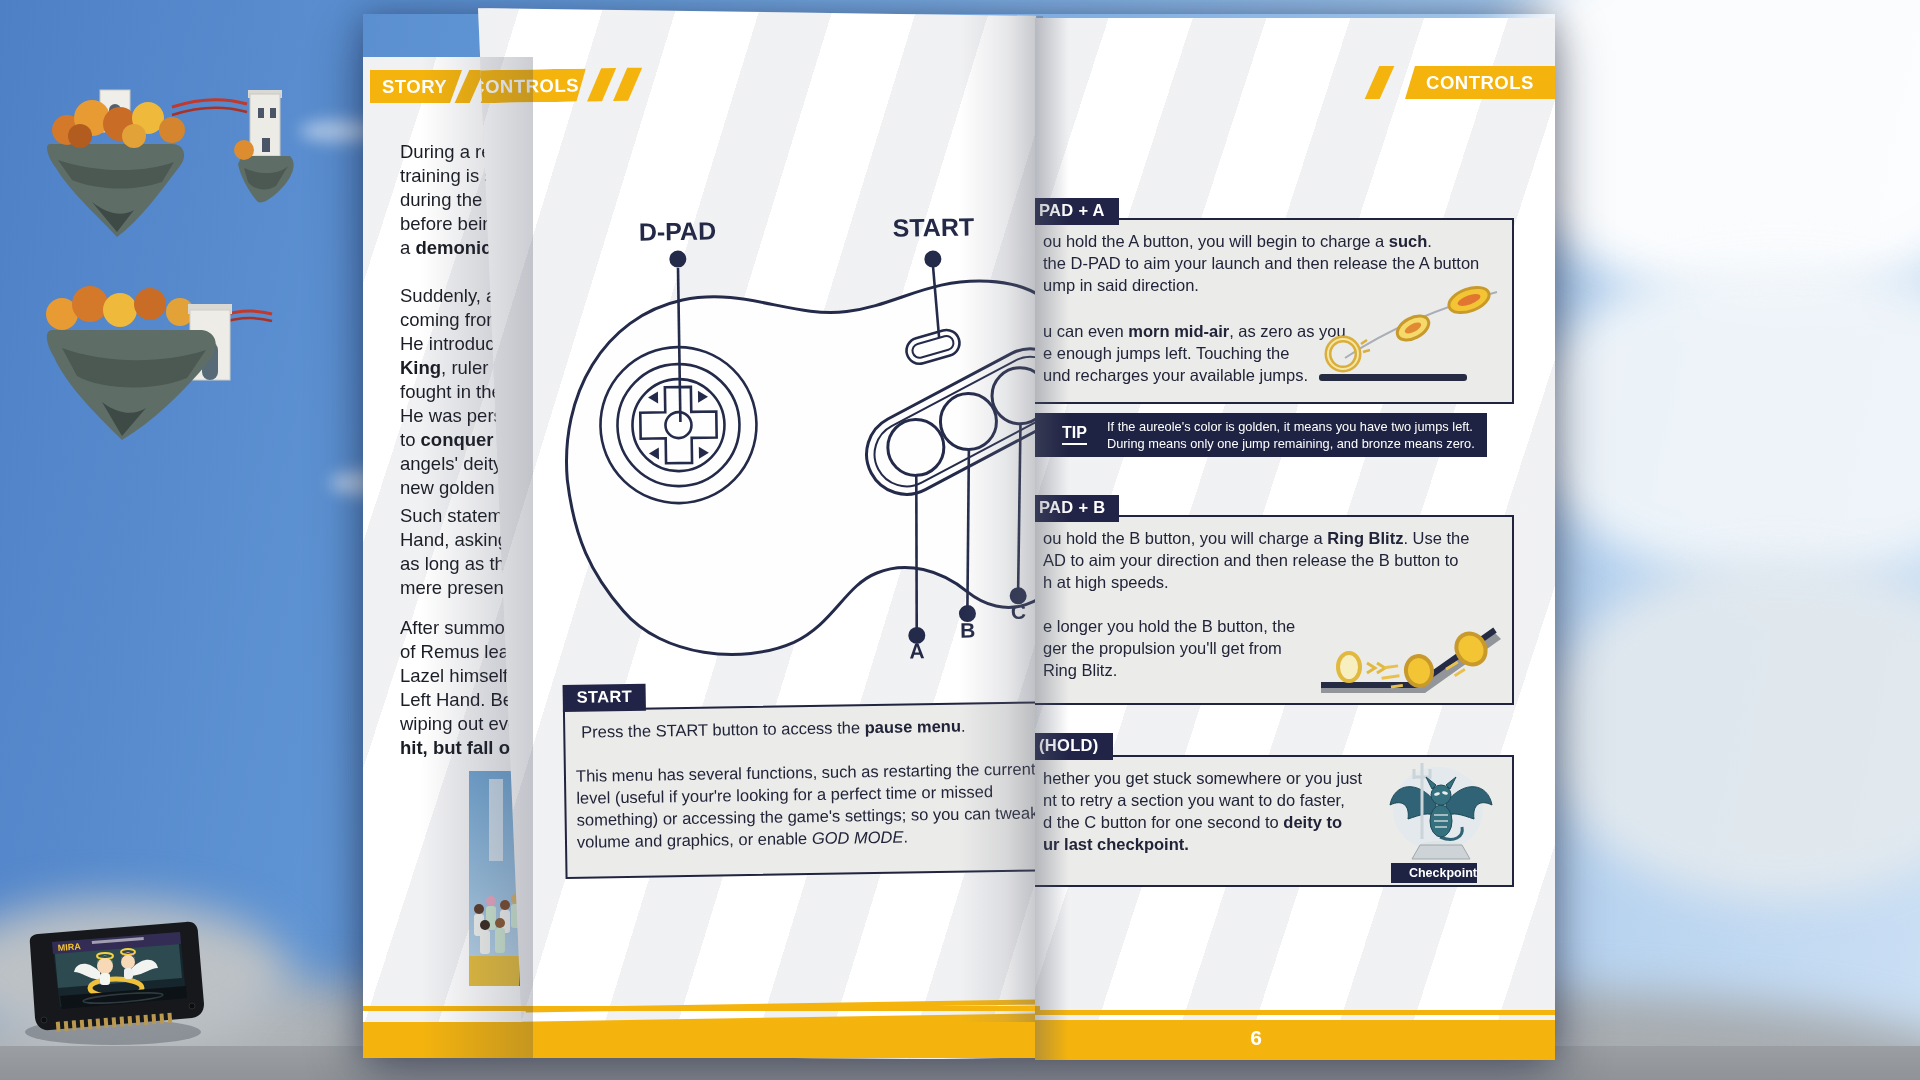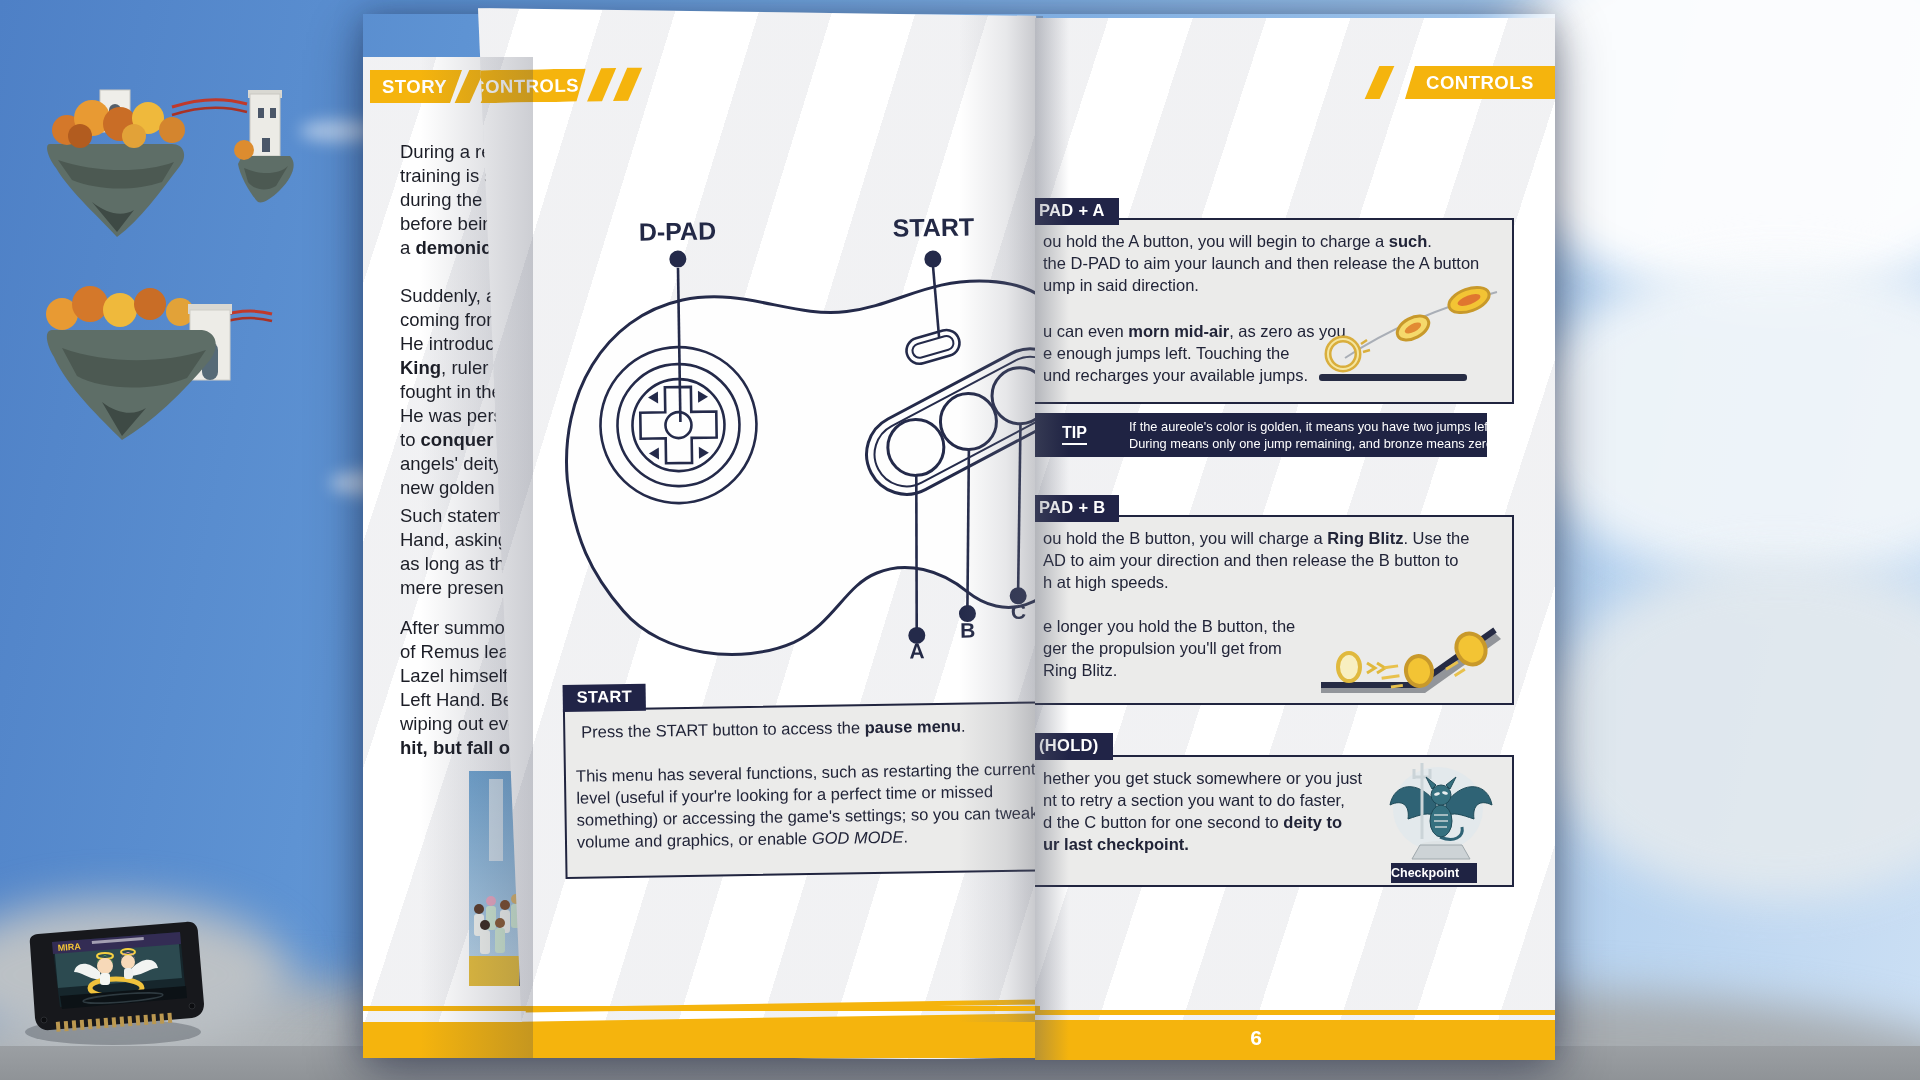--- a/index.html
+++ b/index.html
@@ -37,21 +37,21 @@
   .foot-line{position:absolute;height:5px;background:#F5B40D;z-index:5;}
   .foot-bar{position:absolute;height:42px;background:#F5B40D;z-index:5;}
   .page-num{position:absolute;color:#fff;font-weight:bold;font-size:21px;text-align:center;width:40px;z-index:6;}
   .shade-left{position:absolute;left:20px;top:0;width:150px;height:100%;z-index:7;pointer-events:none;
     background:linear-gradient(to left,rgba(60,65,85,.26),rgba(60,65,85,0) 75%);}
   .curl{position:absolute;right:0;top:0;width:86px;height:100%;z-index:7;pointer-events:none;
     background:linear-gradient(to right,rgba(125,128,140,0) 0%,rgba(125,128,140,.18) 55%,rgba(95,98,110,.40) 100%);}
   .spine{position:absolute;left:0;top:0;width:34px;height:100%;z-index:7;pointer-events:none;
     background:linear-gradient(to right,rgba(90,95,110,.38),rgba(90,95,110,0));}
   .cap-box{position:absolute;background:#1F2343;color:#fff;font-weight:bold;font-size:12.5px;
-    text-align:left;line-height:20px;z-index:5;}
+    text-align:right;line-height:20px;z-index:5;}
 </style>
 </head>
 <body>
 
 <div class="stage">
 
   <div class="cloud" style="left:1480px;top:-80px;width:560px;height:380px;background:#ffffff;opacity:.95;"></div>
   <div class="cloud" style="left:1520px;top:260px;width:520px;height:320px;background:#f3f7fa;opacity:.9;"></div>
   <div class="cloud" style="left:1540px;top:560px;width:480px;height:340px;background:#e6ebee;opacity:.85;"></div>
   <div class="cloud" style="left:-100px;top:980px;width:700px;height:200px;background:#aeb3b7;"></div>
@@ -322,21 +322,21 @@
         <ellipse cx="96" cy="48" rx="9" ry="4" fill="#E28A33"></ellipse>
       </g>
       <g transform="rotate(-20 152 20)">
         <ellipse cx="152" cy="20" rx="21" ry="11" fill="#F3C434" stroke="#C8992B" stroke-width="3"></ellipse>
         <ellipse cx="152" cy="20" rx="12" ry="4.5" fill="#E0762F"></ellipse>
       </g>
     </svg>
 
     <div class="tip-bar" style="left:-12px;top:395px;width:464px;height:44px;"></div>
     <div class="tip-label" style="left:27px;top:406px;z-index:5;">TIP</div>
-    <div class="tip-lines" style="left:72px;top:401px;z-index:5;margin-left:22px;">
+    <div class="tip-lines" style="left:72px;top:401px;z-index:5;">
         <div class="tl"><span>If the aureole's color is golden, it means you have two jumps left.</span></div>
         <div class="tl"><span>During means only one jump remaining, and bronze means zero.</span></div>
       </div>
 
     <div class="sec-head" style="left:-10px;top:477px;">
       <span>PAD + B</span>
     </div>
     <div class="sec-box" style="left:-12px;top:497px;width:487px;height:186px;"></div>
     <div class="txt" style="left:8px;top:509px;">
         <div class="tl"><span>ou hold the B button, you will charge a </span><span class="b">Ring Blitz</span><span>. Use the</span></div>

